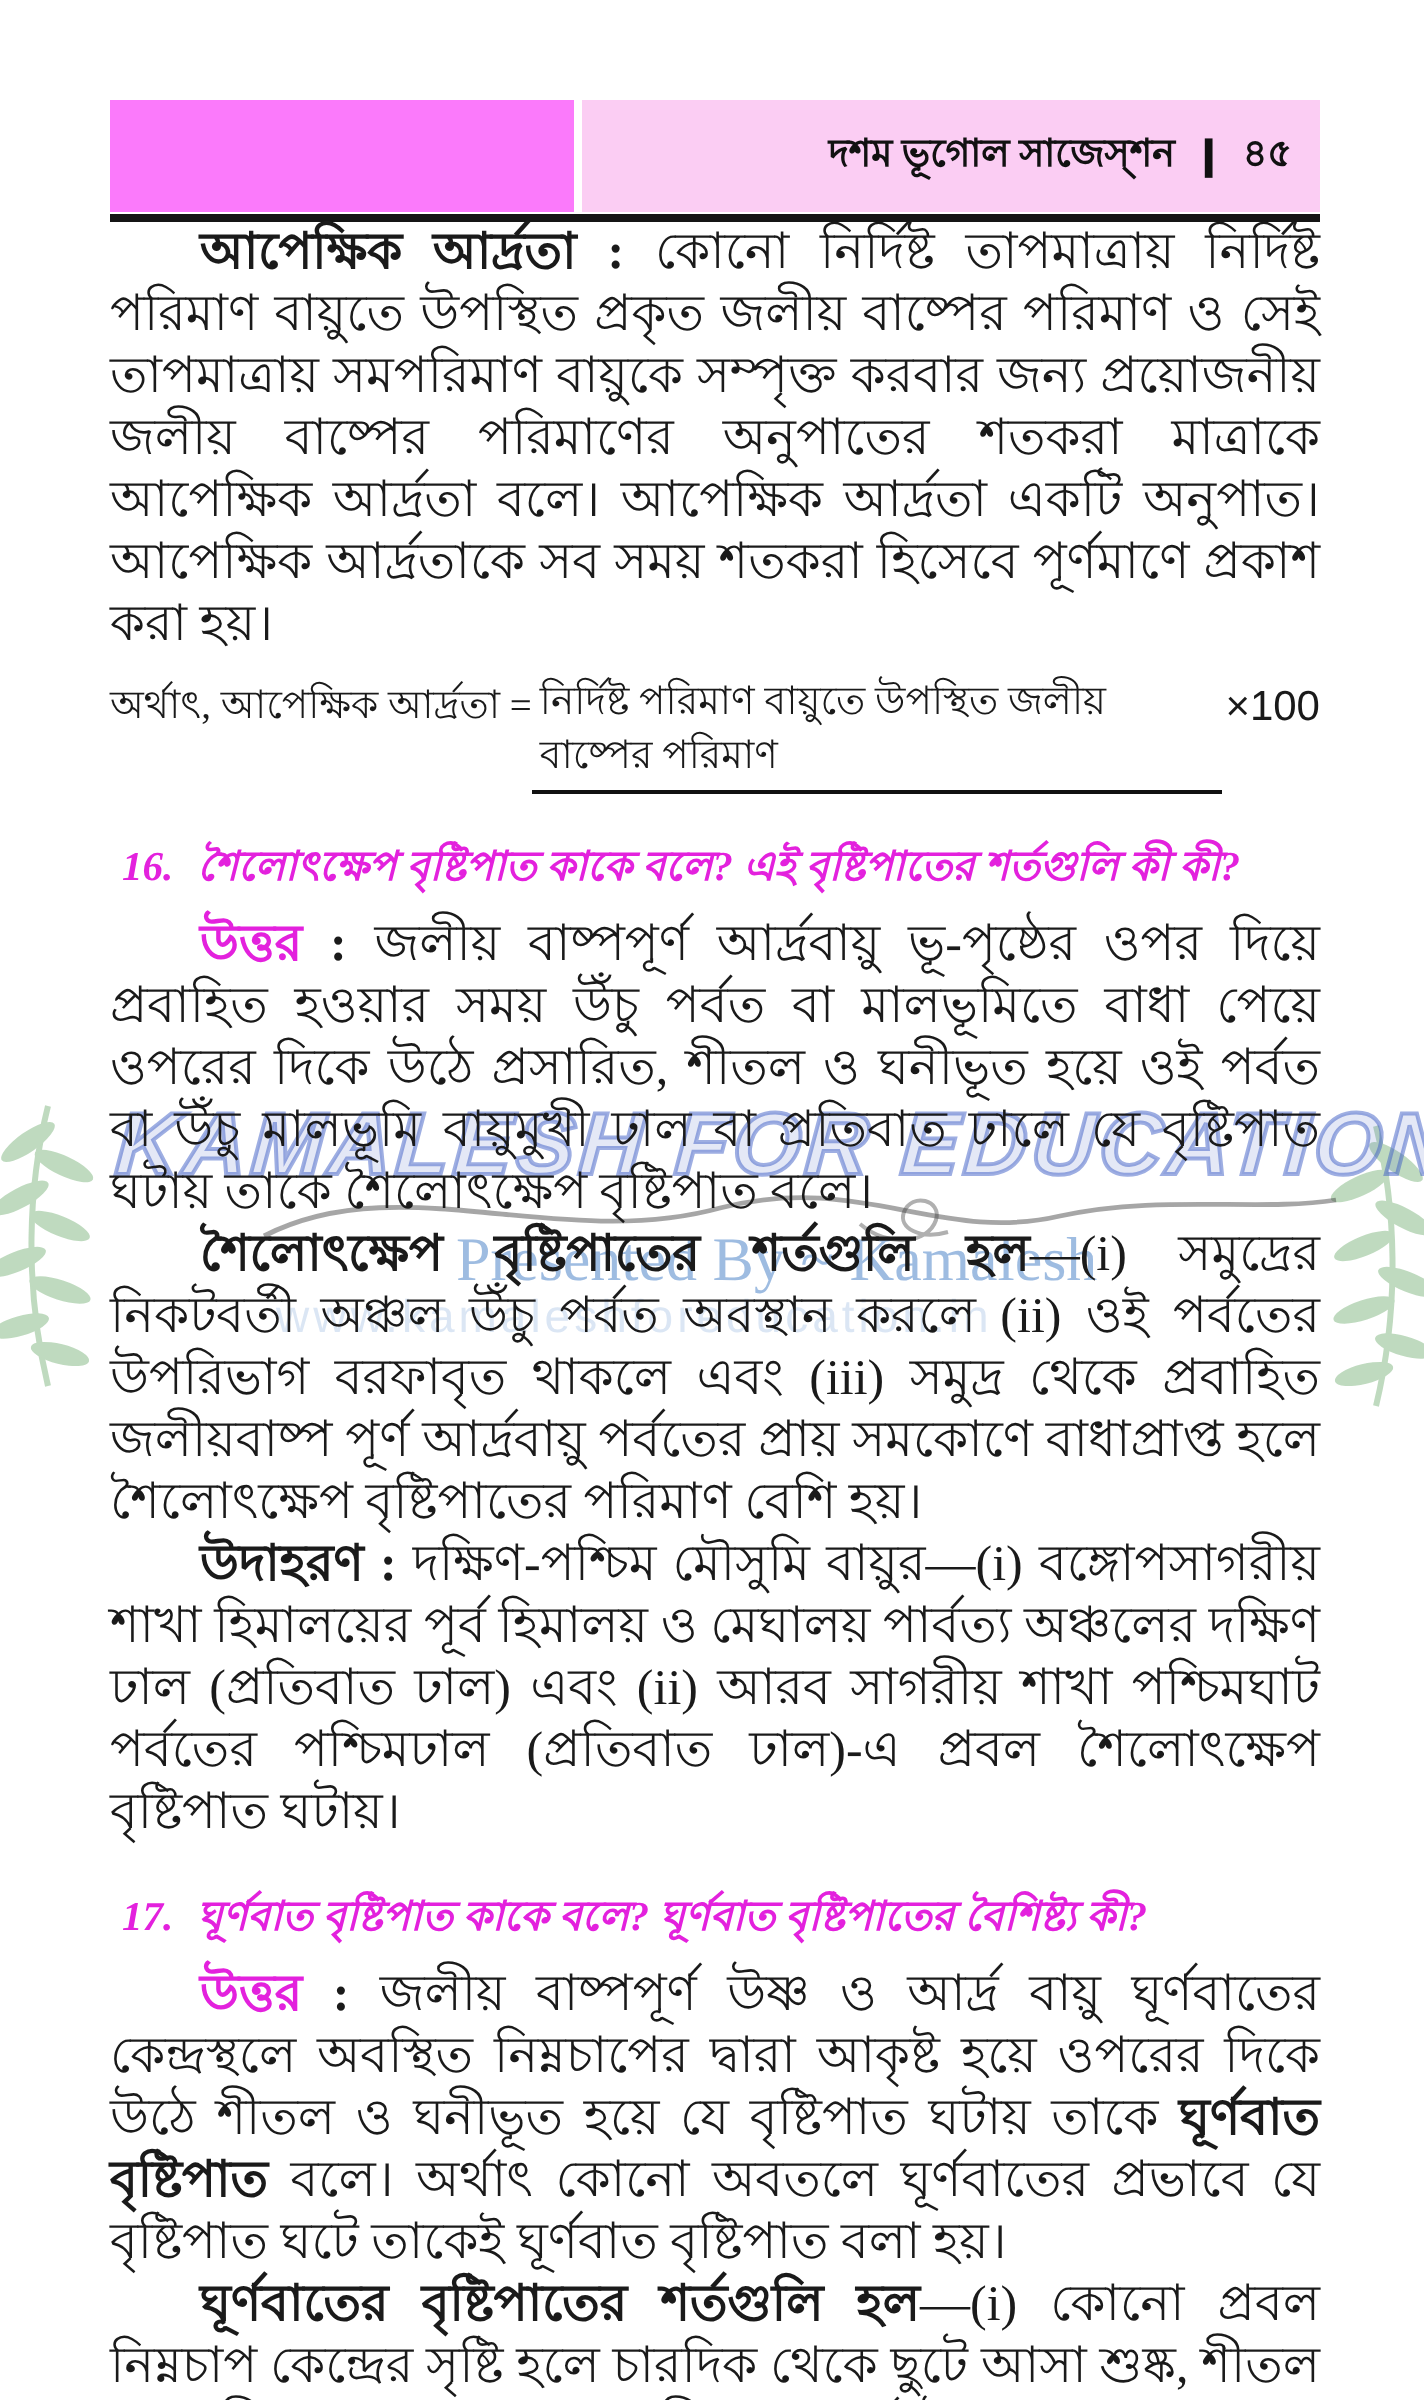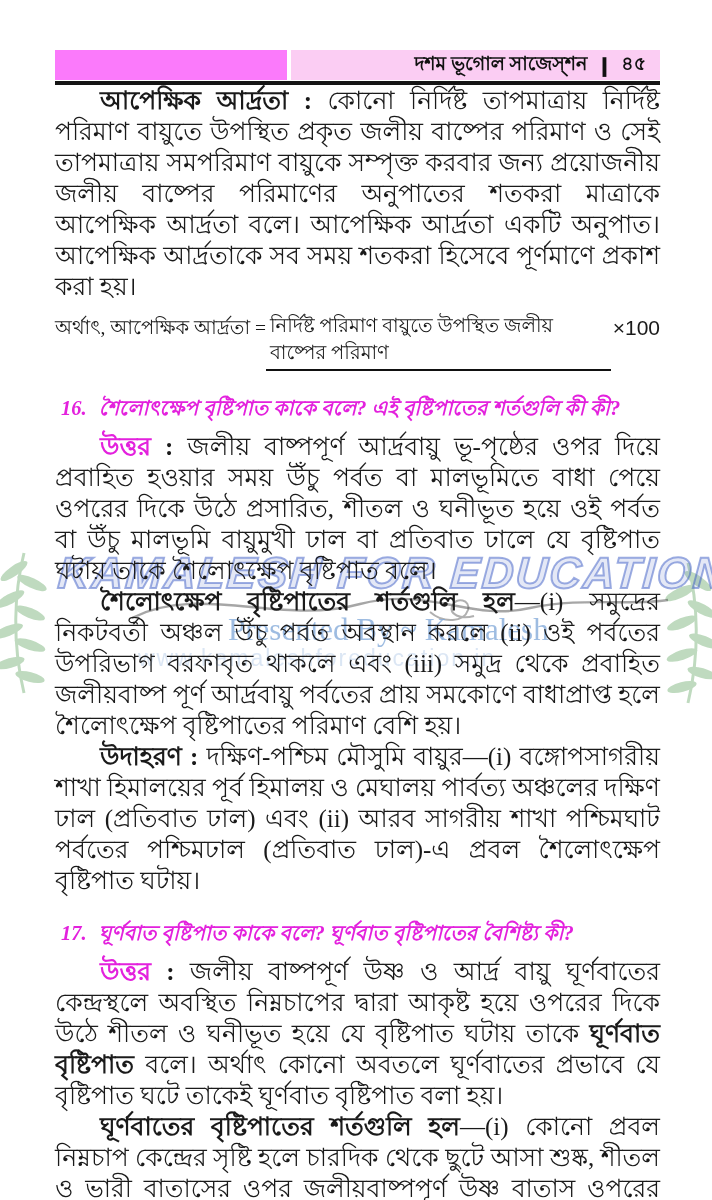--- a/index.html
+++ b/index.html
@@ -27,21 +27,21 @@
     font-size:31px;color:rgba(125,165,215,0.75);white-space:nowrap;
   }
   .wm-url{
     position:absolute;left:138px;top:645px;
     font-family:"Liberation Sans","DejaVu Sans",sans-serif;
     font-size:23px;letter-spacing:2px;color:rgba(160,190,225,0.38);white-space:nowrap;
   }
   .flourish{position:absolute;left:130px;top:578px;}
   
   .content{position:absolute;left:55px;top:50px;width:605px;z-index:2;}
-  .header-row{display:flex;height:30px;}
+  .header-row{display:flex;height:56px;}
   .header-left-block{width:232px;background:#fb7afb;}
   .header-right-block{
     flex:1;margin-left:4px;background:#fbcdf3;
     display:flex;align-items:center;justify-content:flex-end;
     padding-right:14px;gap:9px;
     font-weight:bold;font-size:19px;color:#111;
   }
   .header-rule{height:4px;background:#151515;margin-top:1px;}
   p.body{
     margin:0;font-size:25px;line-height:31px;text-align:justify;

